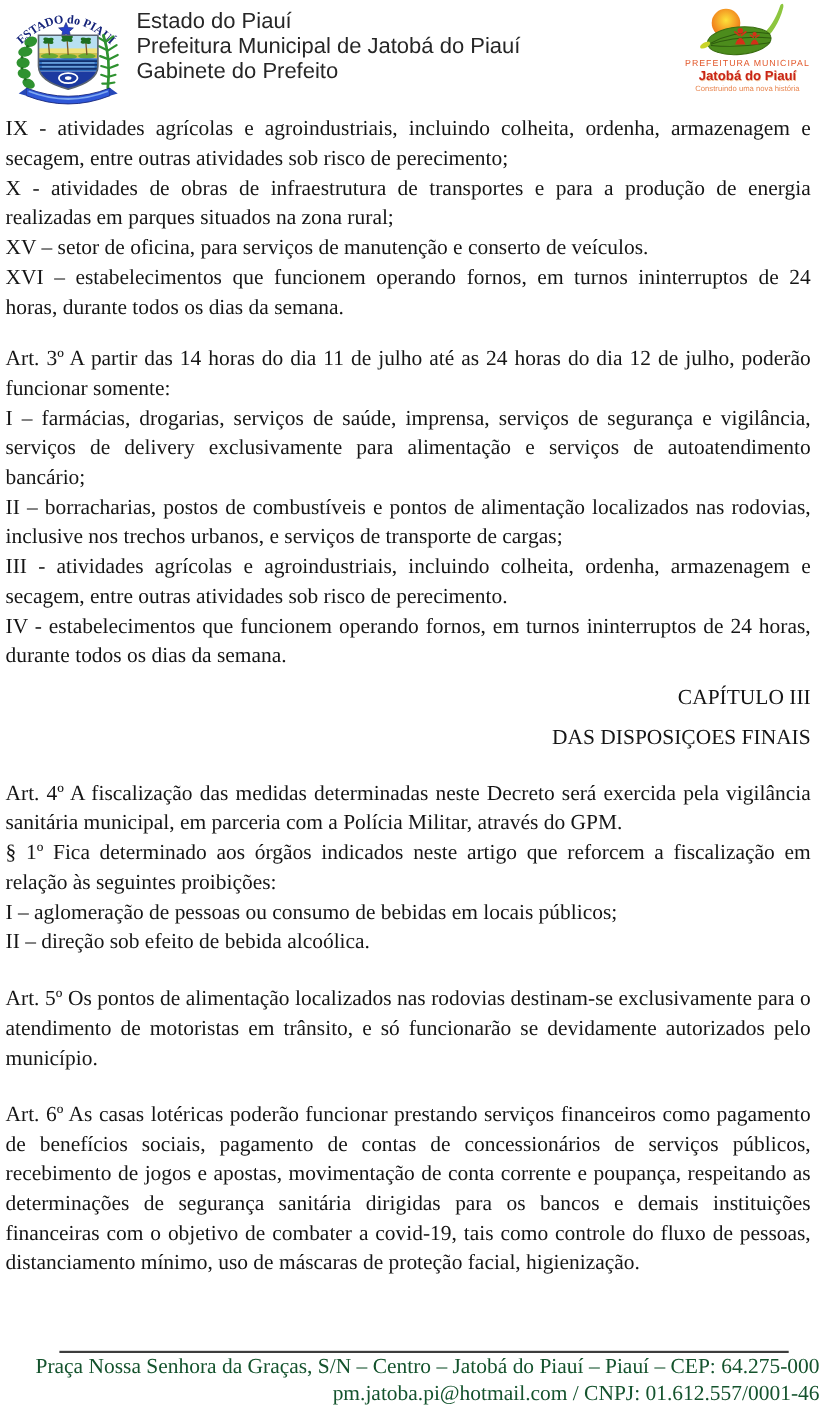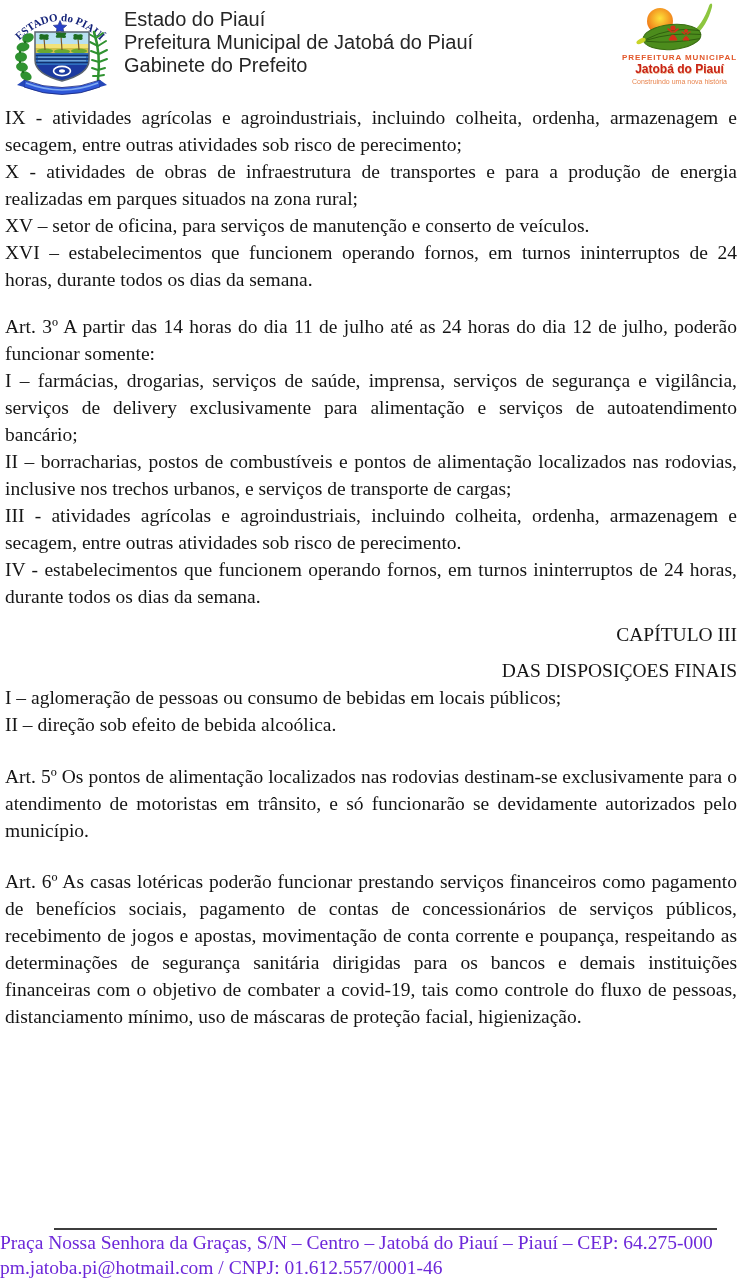--- a/index.html
+++ b/index.html
@@ -12,21 +12,21 @@
   .header { position:absolute; top:0; left:0; width:745px; height:100px; }
   .coat { position:absolute; left:4px; top:2px; width:112px; height:95px; }
   .org-block {
     position:absolute; left:124px; top:8px;
     font-family:"Liberation Sans", sans-serif;
     font-size:20px; line-height:23px; color:#262626; white-space:nowrap;
   }
   .mun-logo { position:absolute; right:1px; top:2px; width:129px; height:95px; text-align:center; }
   .mun-graphic { display:block; margin:0 auto; }
   .mun-line1 {
-    font-family:"Liberation Sans", sans-serif; font-weight:bold;
+    font-family:"Liberation Sans", sans-serif; font-weight:normal;
     font-size:8px; letter-spacing:0.9px; color:#e2572a; margin-top:1px; white-space:nowrap;
   }
   .mun-line2 {
     font-family:"Liberation Sans", sans-serif; font-weight:bold;
     font-size:12px; color:#c92417; text-shadow:0.6px 0.6px 0 #f0c49e; margin-top:0px; white-space:nowrap;
   }
   .mun-line3 {
     font-family:"Liberation Sans", sans-serif;
     font-size:7px; color:#e8854f; margin-top:2px; white-space:nowrap;
   }
@@ -35,21 +35,21 @@
   .content {
     position:absolute; left:5px; right:8px; top:104px;
     font-size:19.5px; line-height:27px; text-align:justify;
   }
   .content p { margin:0; }
   .content p.heading { text-align:right; }
 
   
   .footer { position:absolute; left:0; right:0; top:1228px; }
   .footer-rule { height:0; border-top:2px solid #3d3d3d; margin-left:54px; width:663px; }
-  .footer-text { text-align:left; font-size:19.5px; line-height:25px; color:#6d28d9; }
+  .footer-text { text-align:right; font-size:19.5px; line-height:25px; color:#14532d; }
 </style>
 </head>
 <body>
 
 <div class="page">
 
   <div class="header">
 
     <svg class="coat" viewBox="0 0 112 95">
       <defs>
@@ -168,20 +168,22 @@
       <p class="para">X - atividades de obras de infraestrutura de transportes e para a produção de energia realizadas em parques situados na zona rural;</p>
       <p class="para">XV – setor de oficina, para serviços de manutenção e conserto de veículos.</p>
       <p class="para">XVI – estabelecimentos que funcionem operando fornos, em turnos ininterruptos de 24 horas, durante todos os dias da semana.</p>
       <p class="para" style="margin-top: 20px;">Art. 3º A partir das 14 horas do dia 11 de julho até as 24 horas do dia 12 de julho, poderão funcionar somente:</p>
       <p class="para">I – farmácias, drogarias, serviços de saúde, imprensa, serviços de segurança e vigilância, serviços de delivery exclusivamente para alimentação e serviços de autoatendimento bancário;</p>
       <p class="para">II – borracharias, postos de combustíveis e pontos de alimentação localizados nas rodovias, inclusive nos trechos urbanos, e serviços de transporte de cargas;</p>
       <p class="para">III - atividades agrícolas e agroindustriais, incluindo colheita, ordenha, armazenagem e secagem, entre outras atividades sob risco de perecimento.</p>
       <p class="para">IV - estabelecimentos que funcionem operando fornos, em turnos ininterruptos de 24 horas, durante todos os dias da semana.</p>
       <p class="heading" style="margin-top: 11px;">CAPÍTULO III</p>
       <p class="heading" style="margin-top: 9px;">DAS DISPOSIÇOES FINAIS</p>
+      <p class="para" style="margin-top: 24px;">Art. 4º A fiscalização das medidas determinadas neste Decreto será exercida pela vigilância sanitária municipal, em parceria com a Polícia Militar, através do GPM.</p>
+      <p class="para">§ 1º Fica determinado aos órgãos indicados neste artigo que reforcem a fiscalização em relação às seguintes proibições:</p>
       <p class="para">I – aglomeração de pessoas ou consumo de bebidas em locais públicos;</p>
       <p class="para">II – direção sob efeito de bebida alcoólica.</p>
       <p class="para" style="margin-top: 25px;">Art. 5º Os pontos de alimentação localizados nas rodovias destinam-se exclusivamente para o atendimento de motoristas em trânsito, e só funcionarão se devidamente autorizados pelo município.</p>
       <p class="para" style="margin-top: 24px;">Art. 6º As casas lotéricas poderão funcionar prestando serviços financeiros como pagamento de benefícios sociais, pagamento de contas de concessionários de serviços públicos, recebimento de jogos e apostas, movimentação de conta corrente e poupança, respeitando as determinações de segurança sanitária dirigidas para os bancos e demais instituições financeiras com o objetivo de combater a covid-19, tais como controle do fluxo de pessoas, distanciamento mínimo, uso de máscaras de proteção facial, higienização.</p>
     </div>
 
   <div class="footer">
     <div class="footer-rule"></div>
     <div class="footer-text">Praça Nossa Senhora da Graças, S/N – Centro – Jatobá do Piauí – Piauí – CEP: 64.275-000</div>
     <div class="footer-text">pm.jatoba.pi@hotmail.com / CNPJ: 01.612.557/0001-46</div>

